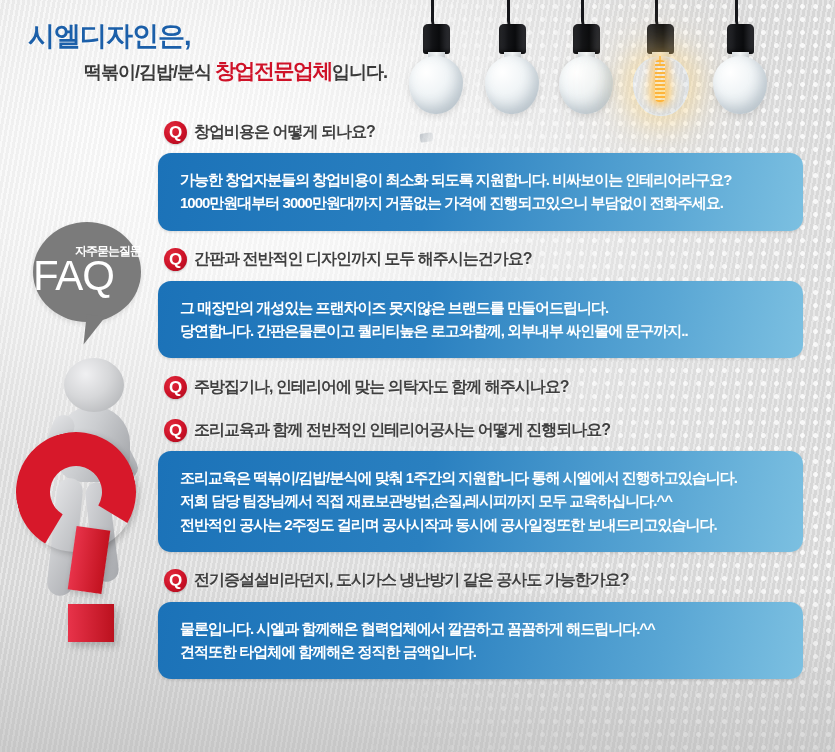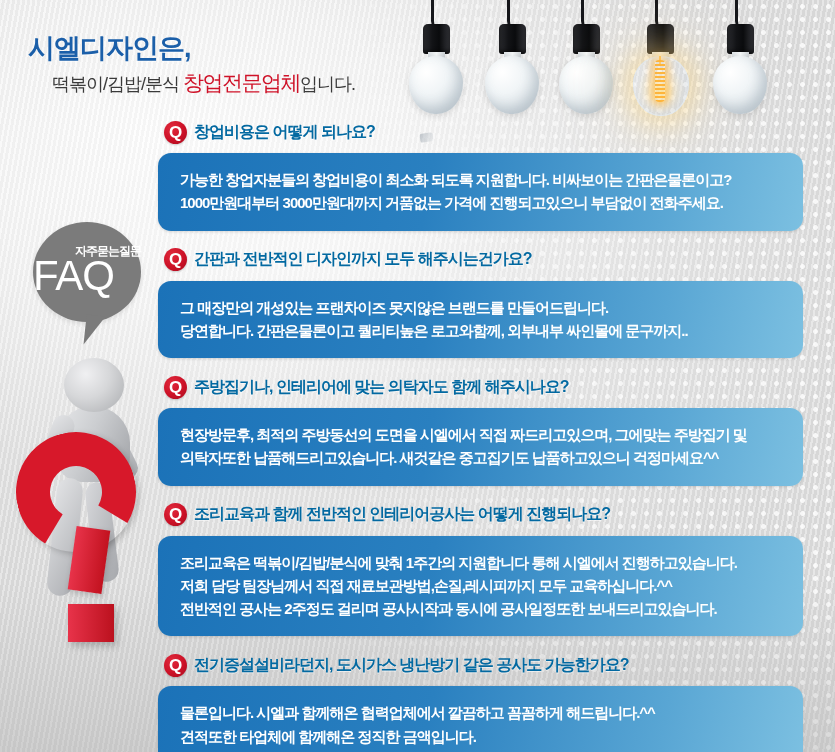--- a/index.html
+++ b/index.html
@@ -139,36 +139,36 @@
     position: absolute;
     left: 50%; top: 56px;
     margin-left: -1px;
     width: 2px; height: 10px;
     background: rgba(255,196,90,.9);
   }
 
   
   .header {
     position: absolute;
-    left: 28px; top: 34px;
+    left: 28px; top: 22px;
     width: 470px;
   }
   .header .line1 {
     font-size: 27px;
     font-weight: bold;
     color: #1b5fa9;
     letter-spacing: -1px;
     line-height: 1.1;
     text-shadow: 0 1px 0 rgba(255,255,255,.6);
   }
   .header .line2 {
     margin-top: 7px;
-    margin-left: 24px;
+    margin-left: 56px;
     font-size: 18px;
-    font-weight: normal;
+    font-weight: bold;
     color: #3a3a3a;
     letter-spacing: -1px;
     line-height: 1.15;
     white-space: nowrap;
   }
   .header .line2 .accent {
     color: #cf1228;
     font-size: 21px;
     letter-spacing: -1.5px;
   }
@@ -306,21 +306,21 @@
     color: #ffffff;
     font-size: 17px;
     font-weight: bold;
     line-height: 23px;
     text-align: center;
     box-shadow: 0 1px 2px rgba(0,0,0,.18);
   }
   .q-text {
     font-size: 16px;
     font-weight: bold;
-    color: #0369a1;
+    color: #404040;
     letter-spacing: -1px;
     white-space: nowrap;
     text-shadow: 0 1px 0 rgba(255,255,255,.55);
   }
 
   .answer {
     margin-top: 7px;
     border-radius: 13px;
     background: linear-gradient(100deg, #1b72b8 0%, #2a80c0 42%, #59a6d4 78%, #7cc0e1 100%);
     padding: 15px 22px 16px 22px;
@@ -428,45 +428,41 @@
 
   <div class="faq-list">
 
     <div class="faq-item i0">
       <div class="question">
         <span class="q-badge">Q</span>
         <span class="q-text">창업비용은 어떻게 되나요?</span>
       </div>
       <div class="smudge"></div>
       <div class="answer">
-        <p>가능한 창업자분들의 창업비용이 최소화 되도록 지원합니다. 비싸보이는 간판은물론이고?</p>
+        <p>가능한 창업자분들의 창업비용이 최소화 되도록 지원합니다. 비싸보이는 인테리어라구요?</p>
         <p>1000만원대부터 3000만원대까지 거품없는 가격에 진행되고있으니 부담없이 전화주세요.</p>
       </div>
     </div>
 
     <div class="faq-item i1">
       <div class="question">
         <span class="q-badge">Q</span>
         <span class="q-text">간판과 전반적인 디자인까지 모두 해주시는건가요?</span>
       </div>
       <div class="answer">
         <p>그 매장만의 개성있는 프랜차이즈 못지않은 브랜드를 만들어드립니다.</p>
         <p>당연합니다. 간판은물론이고 퀄리티높은 로고와함께, 외부내부 싸인몰에 문구까지..</p>
       </div>
     </div>
 
     <div class="faq-item i2">
       <div class="question">
         <span class="q-badge">Q</span>
         <span class="q-text">주방집기나, 인테리어에 맞는 의탁자도 함께 해주시나요?</span>
       </div>
-      <div class="answer">
-        <p>현장방문후, 최적의 주방동선의 도면을 시엘에서 직접 짜드리고있으며, 그에맞는 주방집기 및</p>
-        <p>의탁자또한 납품해드리고있습니다. 새것같은 중고집기도 납품하고있으니 걱정마세요^^</p>
-      </div>
     </div>
 
     <div class="faq-item i3">
       <div class="question">
         <span class="q-badge">Q</span>
         <span class="q-text">조리교육과 함께 전반적인 인테리어공사는 어떻게 진행되나요?</span>
       </div>
       <div class="answer">
         <p>조리교육은 떡볶이/김밥/분식에 맞춰 1주간의 지원합니다 통해 시엘에서 진행하고있습니다.</p>
         <p>저희 담당 팀장님께서 직접 재료보관방법,손질,레시피까지 모두 교육하십니다.^^</p>

